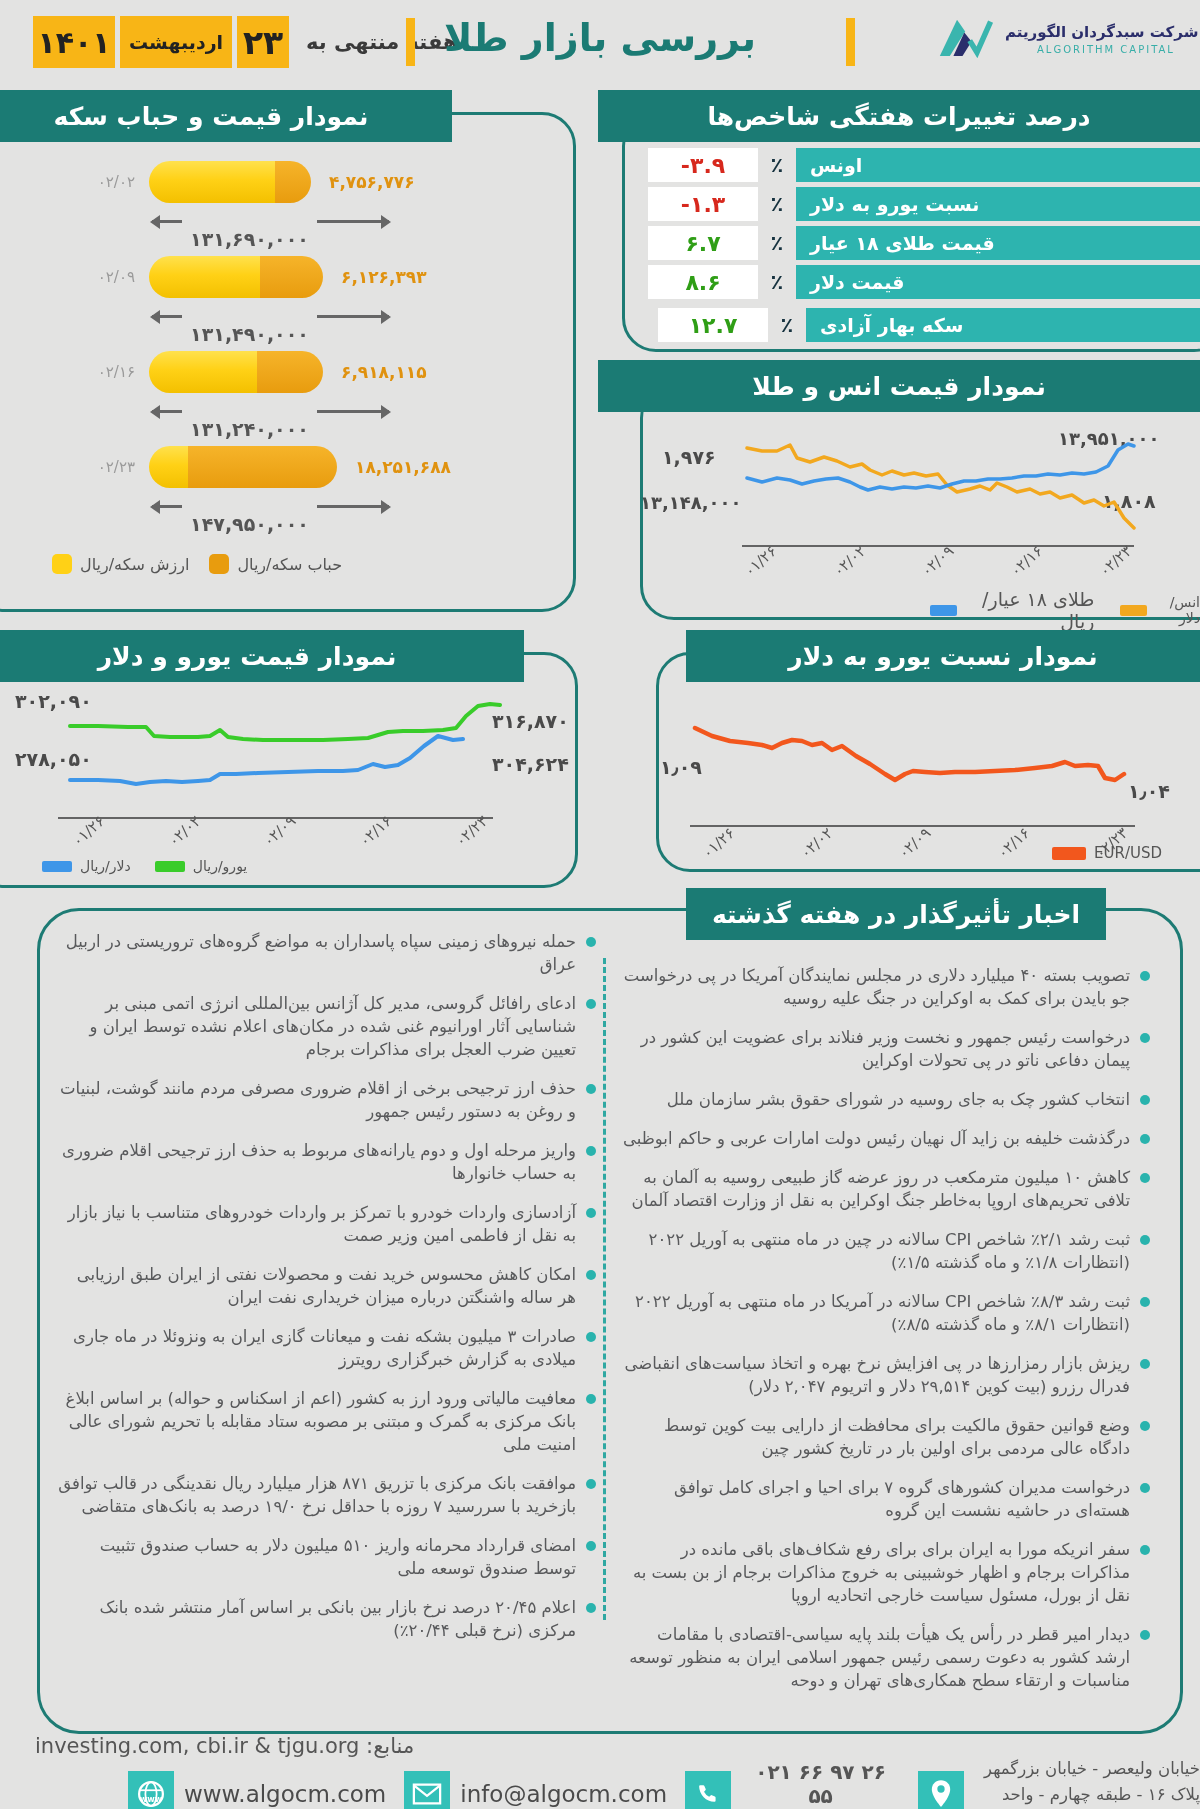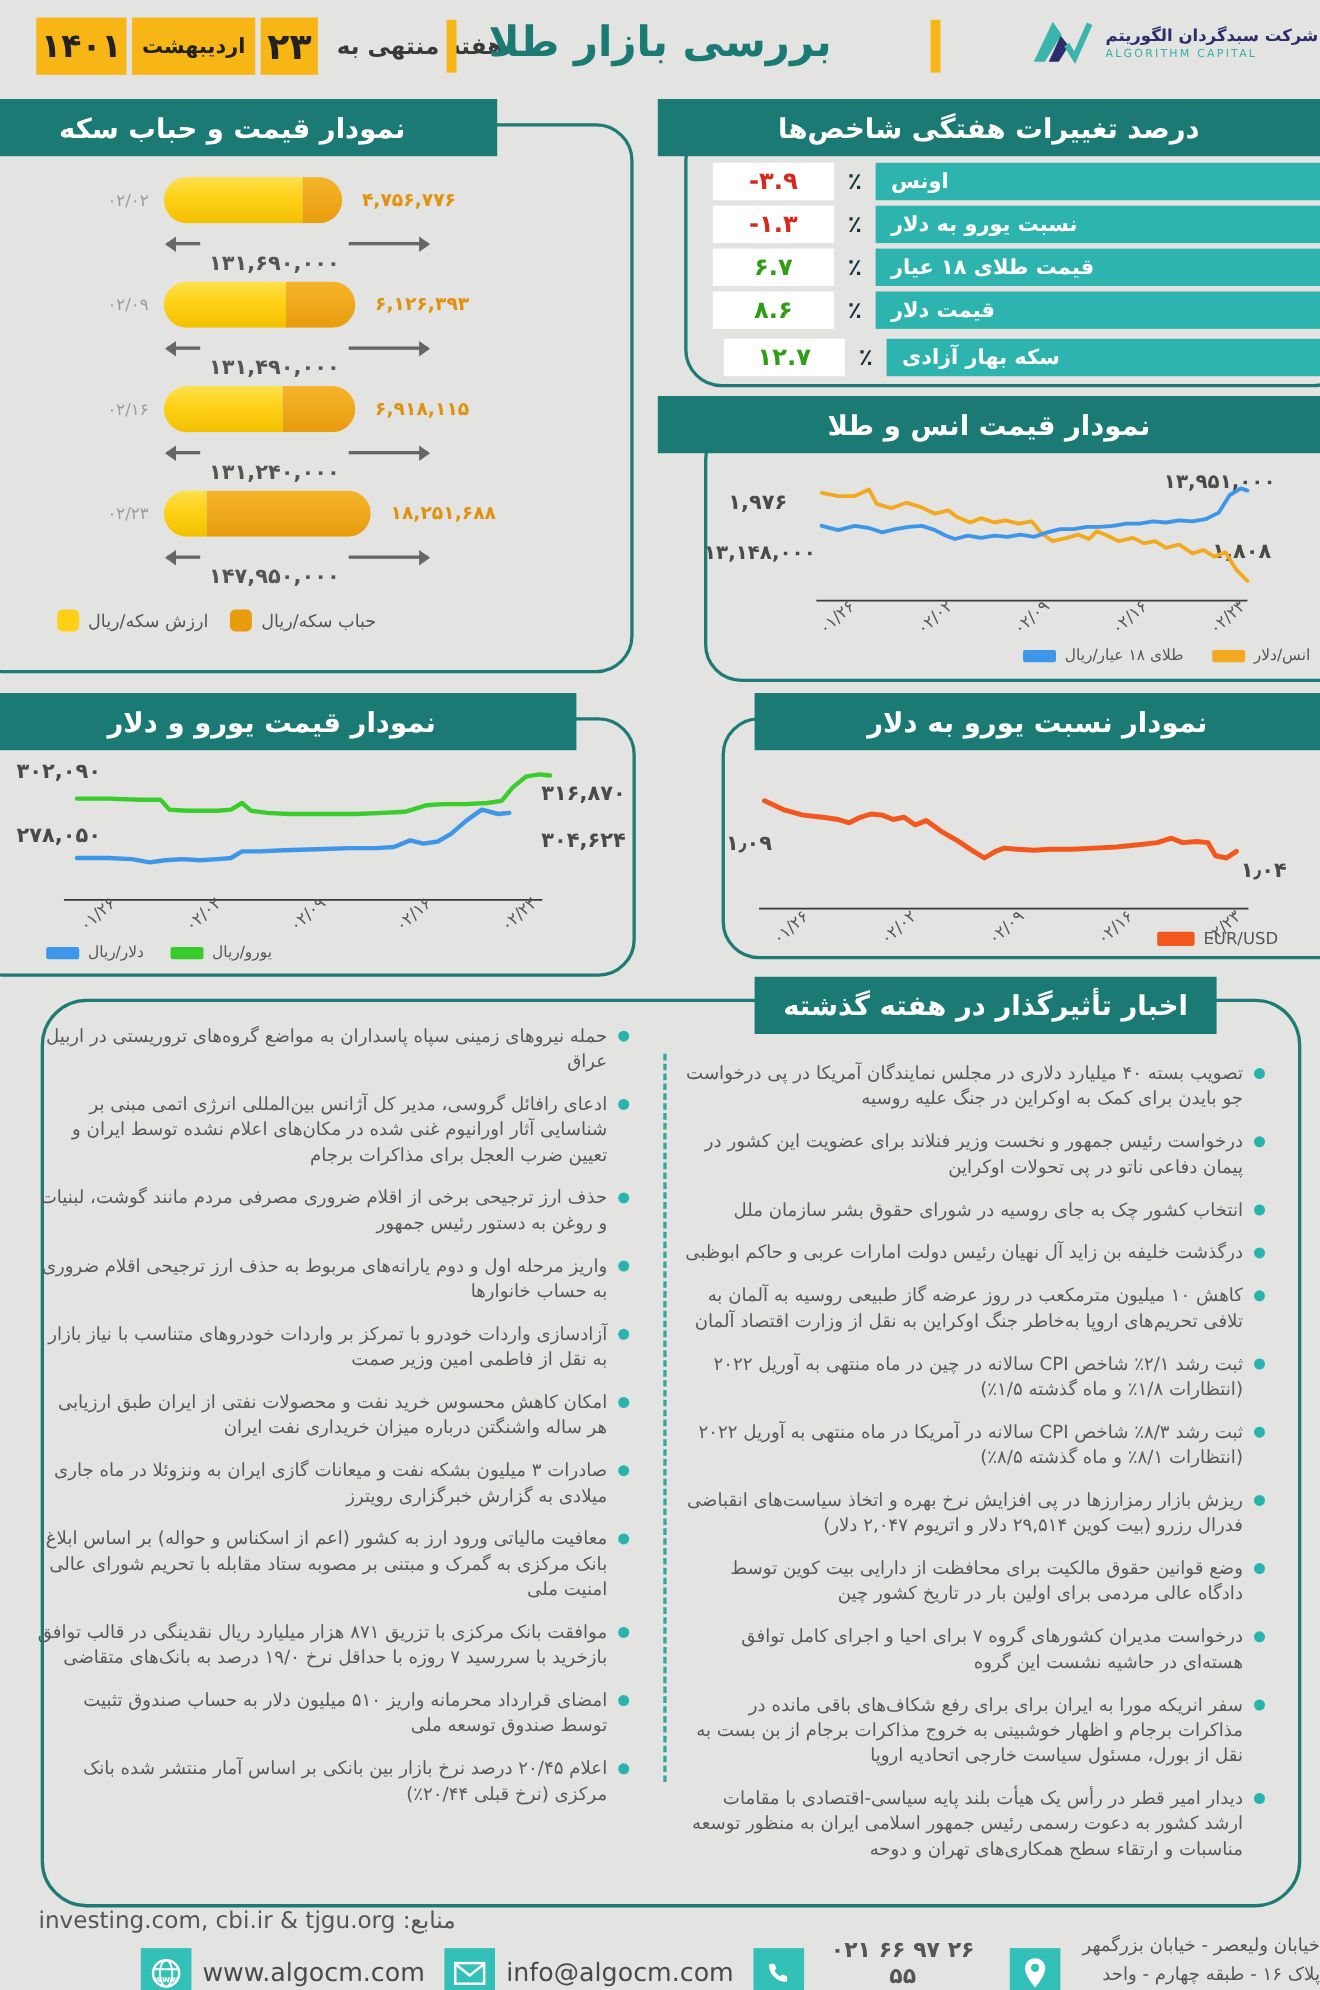--- a/index.html
+++ b/index.html
@@ -13,21 +13,21 @@
   .abar-l{left:406px;} .abar-r{left:846px;}
   .date-wrap{position:absolute;left:33px;top:16px;height:52px;display:flex;align-items:stretch;gap:5px;}
   .ybox{background:#f8b516;color:#222;font-weight:bold;display:flex;align-items:center;justify-content:center;}
   .ybox.year{width:82px;font-size:30px;}
   .ybox.month{padding:0 9px;font-size:19px;}
   .ybox.day{width:52px;font-size:33px;}
   .date-label{display:flex;align-items:center;margin-left:12px;color:#3a3a3a;
               font-size:21px;font-weight:bold;direction:rtl;}
   .logo{position:absolute;left:938px;top:16px;display:flex;gap:9px;align-items:center;}
   .logo-text .fa{font-size:15px;font-weight:bold;color:#2b2e6b;direction:rtl;text-align:right;}
-  .logo-text .en{font-size:10px;color:#38aea8;letter-spacing:2px;margin-top:3px;text-align:left;}
+  .logo-text .en{font-size:10px;color:#38aea8;letter-spacing:2px;margin-top:3px;text-align:left;margin-left:32px;}
 
   
   .sec-head{position:absolute;background:#1b7b74;color:#fff;display:flex;align-items:center;
             justify-content:center;font-weight:bold;font-size:25px;direction:rtl;height:52px;}
   .panel-border{position:absolute;border:3px solid #1d7b74;border-radius:34px;}
 
   
   .idx-row{position:absolute;left:648px;right:0;height:34px;display:flex;gap:7px;align-items:stretch;}
   .idx-val{width:110px;background:#fff;display:flex;align-items:center;justify-content:center;
            font-size:22px;font-weight:bold;direction:ltr;}
@@ -249,21 +249,21 @@
   <div class="tick-row" style="left:742px;top:552px;width:392px;">
     <span class="tick">۰۱/۲۶</span>
     <span class="tick">۰۲/۰۲</span>
     <span class="tick">۰۲/۰۹</span>
     <span class="tick">۰۲/۱۶</span>
     <span class="tick">۰۲/۲۳</span>
   </div>
   <div class="legend" style="left:930px;top:588px;gap:26px;">
     <div class="lg-item">
       <span class="sw-flat" style="background: rgb(62, 150, 232);"></span>
-      <span class="lg-label" style="font-size:14px;">طلای ۱۸ عیار/ریال</span>
+      <span class="lg-label" style="font-size:19px;">طلای ۱۸ عیار/ریال</span>
     </div>
     <div class="lg-item">
       <span class="sw-flat" style="background: rgb(242, 168, 31);"></span>
       <span class="lg-label" style="font-size:14px;">انس/دلار</span>
     </div>
   </div>
 
   <div class="panel-border" style="left:-30px;top:652px;width:602px;height:230px;"></div>
   <div class="sec-head" style="left:-30px;top:630px;width:554px;">نمودار قیمت یورو و دلار</div>
 
@@ -377,21 +377,21 @@
     <div class="news-item">
       <span class="bullet"></span>
       <p class="news-text">سفر انریکه مورا به ایران برای برای رفع شکاف‌های باقی مانده در مذاکرات برجام و اظهار خوشبینی به خروج مذاکرات برجام از بن بست به نقل از بورل، مسئول سیاست خارجی اتحادیه اروپا</p>
     </div>
 
     <div class="news-item">
       <span class="bullet"></span>
       <p class="news-text">دیدار امیر قطر در رأس یک هیأت بلند پایه سیاسی-اقتصادی با مقامات ارشد کشور به دعوت رسمی رئیس جمهور اسلامی ایران به منظور توسعه مناسبات و ارتقاء سطح همکاری‌های تهران و دوحه</p>
     </div>
   </div>
-  <div class="news-col" id="news-col-left" style="left:32px;top:930px;width:540px;">
+  <div class="news-col" id="news-col-left" style="left:56px;top:930px;width:540px;">
     <div class="news-item">
       <span class="bullet"></span>
       <p class="news-text">حمله نیروهای زمینی سپاه پاسداران به مواضع گروه‌های تروریستی در اربیل عراق</p>
     </div>
 
     <div class="news-item">
       <span class="bullet"></span>
       <p class="news-text">ادعای رافائل گروسی، مدیر کل آژانس بین‌المللی انرژی اتمی مبنی بر شناسایی آثار اورانیوم غنی شده در مکان‌های اعلام نشده توسط ایران و تعیین ضرب العجل برای مذاکرات برجام</p>
     </div>
 

